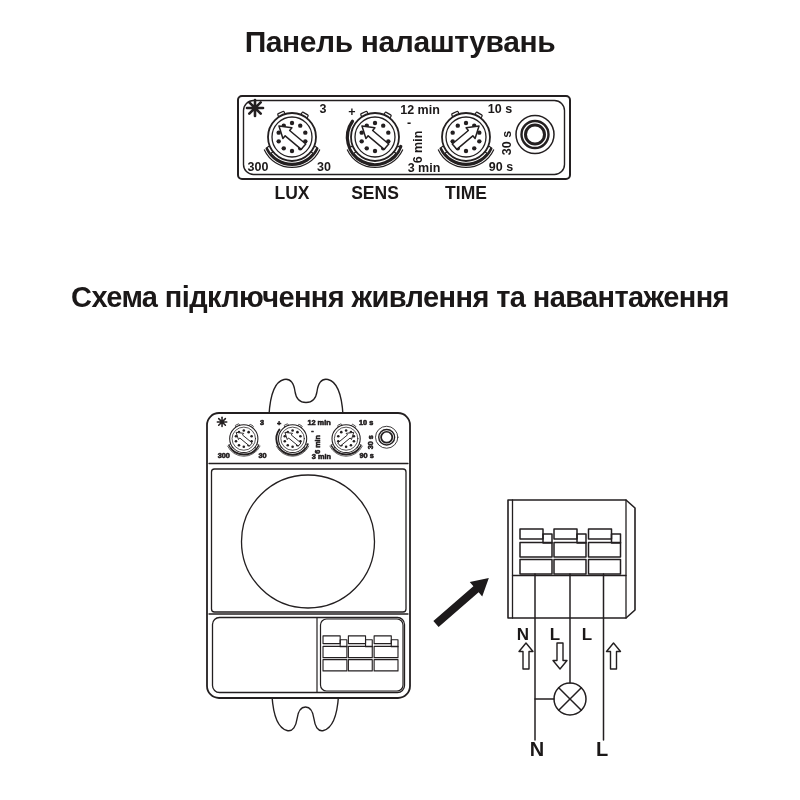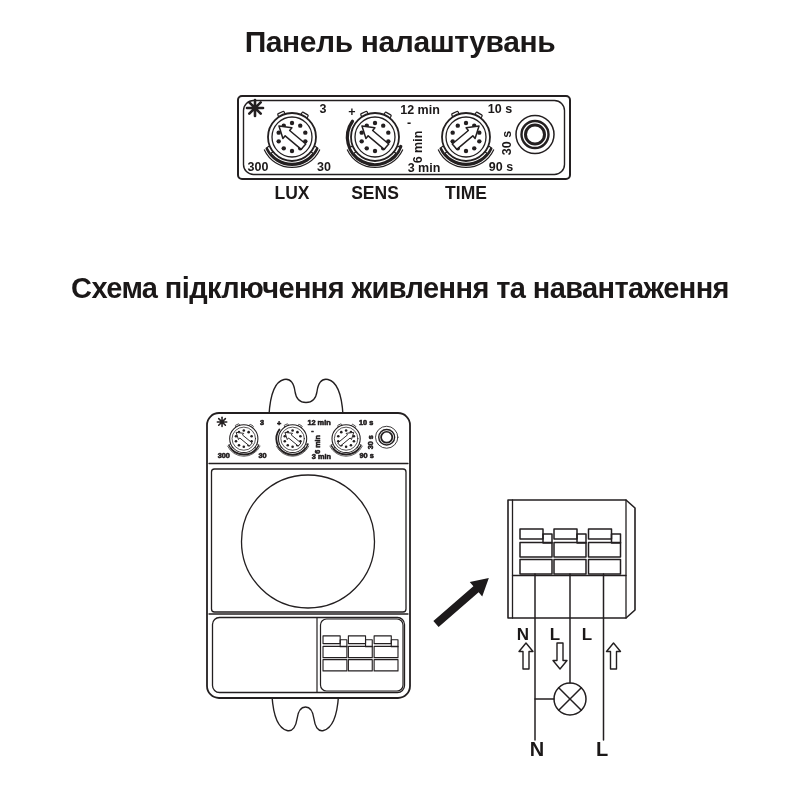--- a/index.html
+++ b/index.html
@@ -1,21 +1,21 @@
 <!DOCTYPE html>
 <html><head>
 <meta charset="utf-8">
 <style>
   html,body{margin:0;padding:0;background:#ffffff;}
   .page{position:relative;width:800px;height:800px;background:#ffffff;overflow:hidden;
         font-family:"Liberation Sans", sans-serif;text-decoration:underline;}
   .title{position:absolute;left:0;width:800px;text-align:center;font-weight:bold;
          color:#1b1818;font-size:30px;letter-spacing:-0.4px;line-height:32px;}
   #title-panel{top:26px;}
-  #title-wiring{top:272px;font-size:29px;letter-spacing:-0.6px;text-align:center;}
+  #title-wiring{top:281px;font-size:29px;letter-spacing:-0.6px;text-align:center;}
   svg text{font-family:"Liberation Sans", sans-serif;font-weight:bold;fill:#1b1818;}
   .mark{font-size:12.5px;}
   .knoblabel{font-size:17.5px;}
   .wirelabel{font-size:17px;}
   .supplylabel{font-size:20px;}
 </style>
 </head>
 <body>
 
 <div class="page">

